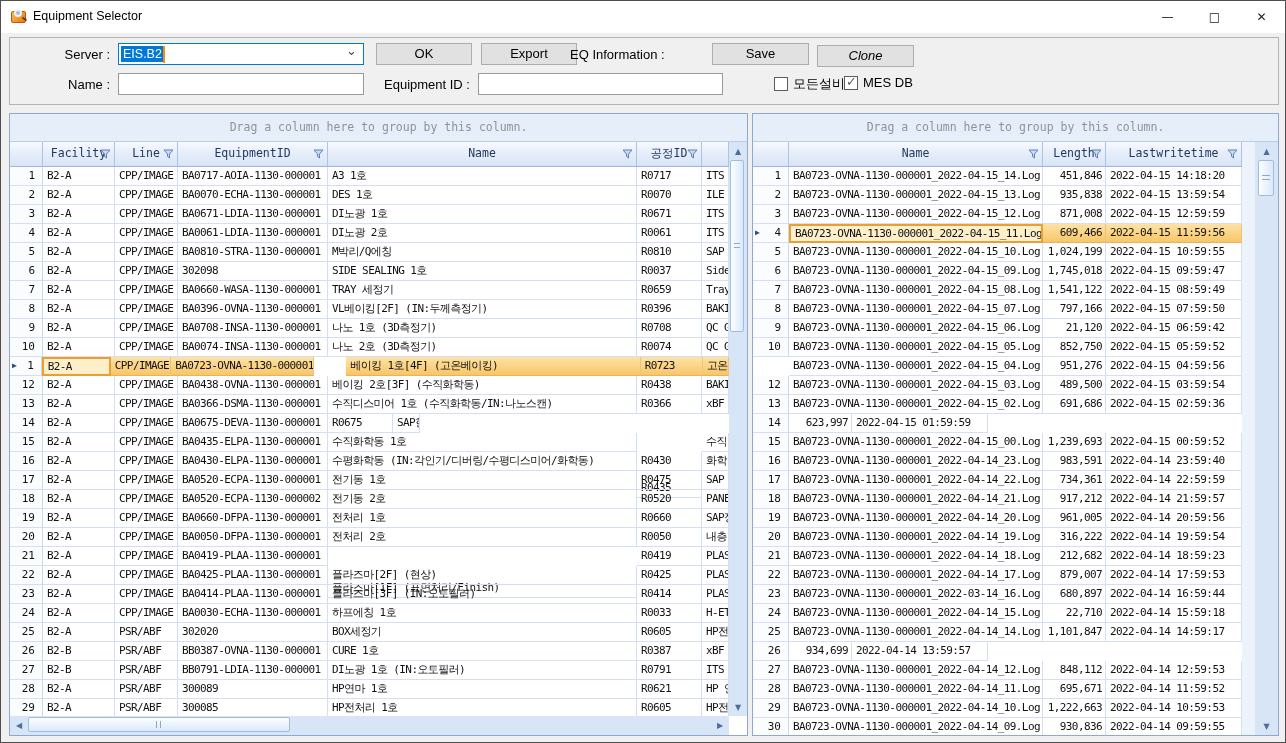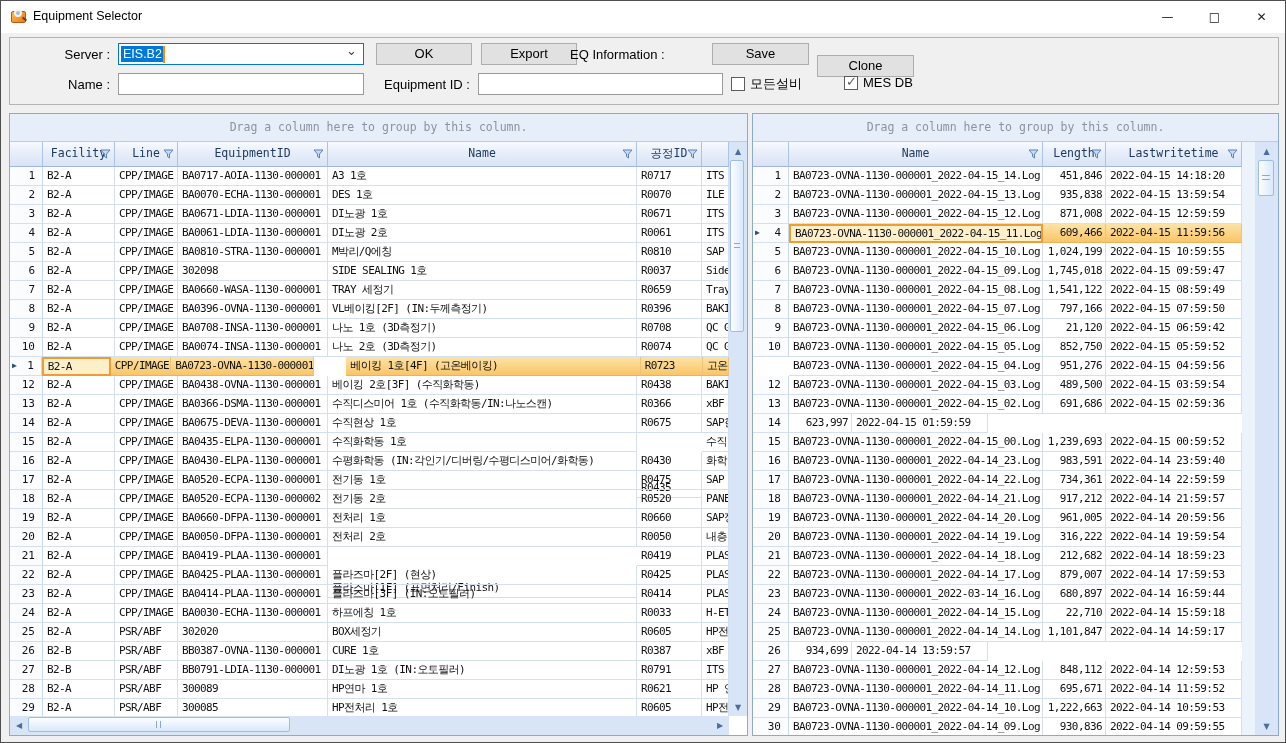--- a/index.html
+++ b/index.html
@@ -96,27 +96,27 @@
     <div class="lbl" style="left:0px;top:9px;width:100px;">Server :</div>
     <div class="combo">
       <span class="val">EIS.B2</span>
       <span class="caret"></span>
       <span class="chev">⌄</span>
     </div>
     <div class="btn" style="left:366px;top:5px;width:96px;">OK</div>
     <div class="btn" style="left:471px;top:5px;width:96px;">Export</div>
     <div class="lbl" style="left:560px;top:9px;width:132px;text-align:left;">EQ Information :</div>
     <div class="btn" style="left:702px;top:5px;width:97px;">Save</div>
-    <div class="btn" style="left:807px;top:17px;width:97px;">Clone</div>
+    <div class="btn" style="left:807px;top:7px;width:97px;font-style:italic;">Clone</div>
 
     <div class="lbl" style="left:0px;top:39px;width:100px;">Name :</div>
     <input class="txt" style="left: 108px; top: 35px; width: 246px;" value="">
     <div class="lbl" style="left:330px;top:39px;width:130px;">Equipment ID :</div>
     <input class="txt" style="left: 468px; top: 35px; width: 245px;" value="">
-    <div class="chk" style="left:721px;top:37px;">
+    <div class="chk" style="left:764px;top:37px;">
       <span class="box"></span>
       <span>모든설비</span>
     </div>
     <div class="chk" style="left:834px;top:37px;">
       <span class="box">
           <span class="mark">✓</span>
         </span>
       <span>MES DB</span>
     </div>
   </div>
@@ -258,21 +258,20 @@
           <div class="cell" style="width: 150px;">BA0366-DSMA-1130-000001</div>
           <div class="cell" style="width: 309px;">수직디스미어 1호 (수직화학동/IN:나노스캔)</div>
           <div class="cell" style="width: 65px;">R0366</div>
           <div class="cell" style="width: 27px;">xBF</div>
         </div>
         <div class="row">
           <div class="ind" style="width: 33px;">14</div>
           <div class="cell" style="width: 72px;">B2-A</div>
           <div class="cell" style="width: 63px;">CPP/IMAGE</div>
           <div class="cell" style="width: 150px;">BA0675-DEVA-1130-000001</div>
-          <div class="cell" style="width: 309px;">수직현상 1호</div>
           <div class="cell" style="width: 65px;">R0675</div>
           <div class="cell" style="width: 27px;">SAP현</div>
         </div>
         <div class="row">
           <div class="ind" style="width: 33px;">15</div>
           <div class="cell" style="width: 72px;">B2-A</div>
           <div class="cell" style="width: 63px;">CPP/IMAGE</div>
           <div class="cell" style="width: 150px;">BA0435-ELPA-1130-000001</div>
           <div class="cell" style="width: 309px;">수직화학동 1호</div>
           <div class="cell" style="width: 65px; margin-top: 46px;">R0435</div>

